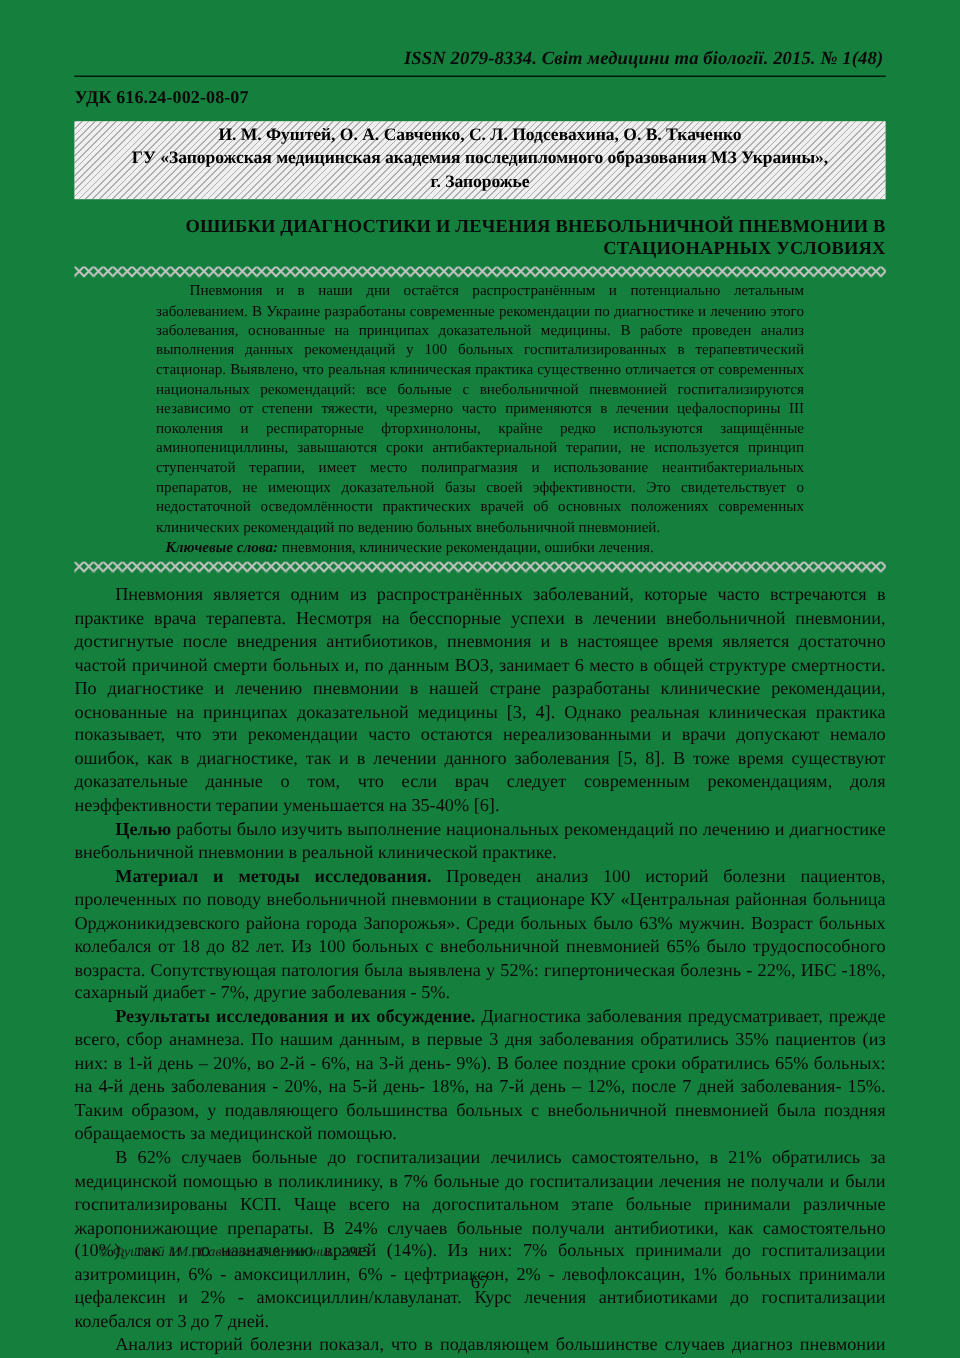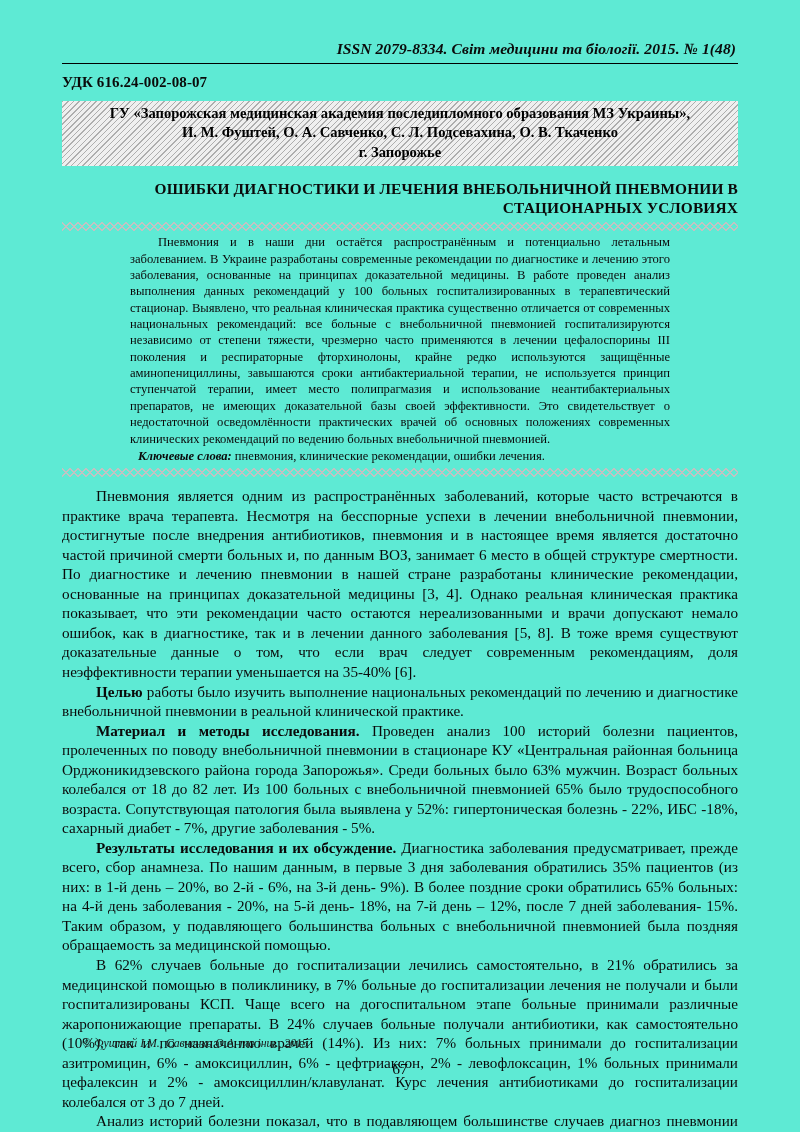--- a/index.html
+++ b/index.html
@@ -9,21 +9,21 @@
   }
   body {
     font-family: "Liberation Serif", "DejaVu Serif", serif;
     color: #0a0a0a;
   }
   .page {
     position: relative;
     width: 800px;
     height: 1132px;
     margin: 0 auto;
-    background: #5eead4;
+    background: #15803d;
     overflow: hidden;
     box-sizing: border-box;
   }
   .content {
     position: absolute;
     left: 62px;
     right: 62px;
     top: 0;
     bottom: 0;
   }
@@ -162,22 +162,22 @@
 
 <div class="page">
   <div class="content">
 
     <div class="running-head">ISSN 2079-8334. Світ медицини та біології. 2015. № 1(48)</div>
     <hr class="head-rule">
 
     <div class="udk">УДК 616.24-002-08-07</div>
 
     <div class="authors-band">
+      <div class="authors-line">И. М. Фуштей, О. А. Савченко, С. Л. Подсевахина, О. В. Ткаченко</div>
       <div class="authors-line">ГУ «Запорожская медицинская академия последипломного образования МЗ Украины»,</div>
-      <div class="authors-line">И. М. Фуштей, О. А. Савченко, С. Л. Подсевахина, О. В. Ткаченко</div>
       <div class="authors-line">г. Запорожье</div>
     </div>
 
     <div class="article-title">ОШИБКИ ДИАГНОСТИКИ И ЛЕЧЕНИЯ ВНЕБОЛЬНИЧНОЙ ПНЕВМОНИИ В СТАЦИОНАРНЫХ УСЛОВИЯХ</div>
 
     <div class="zigzag"></div>
 
     <div class="abstract">Пневмония и в наши дни остаётся распространённым и потенциально летальным заболеванием. В Украине разработаны современные рекомендации по диагностике и лечению этого заболевания, основанные на принципах доказательной медицины. В работе проведен анализ выполнения данных рекомендаций у 100 больных госпитализированных в терапевтический стационар. Выявлено, что реальная клиническая практика существенно отличается от современных национальных рекомендаций: все больные с внебольничной пневмонией госпитализируются независимо от степени тяжести, чрезмерно часто применяются в лечении цефалоспорины III поколения и респираторные фторхинолоны, крайне редко используются защищённые аминопенициллины, завышаются сроки антибактериальной терапии, не используется принцип ступенчатой терапии, имеет место полипрагмазия и использование неантибактериальных препаратов, не имеющих доказательной базы своей эффективности. Это свидетельствует о недостаточной осведомлённости практических врачей об основных положениях современных клинических рекомендаций по ведению больных внебольничной пневмонией.</div>
 
     <div class="keywords">

